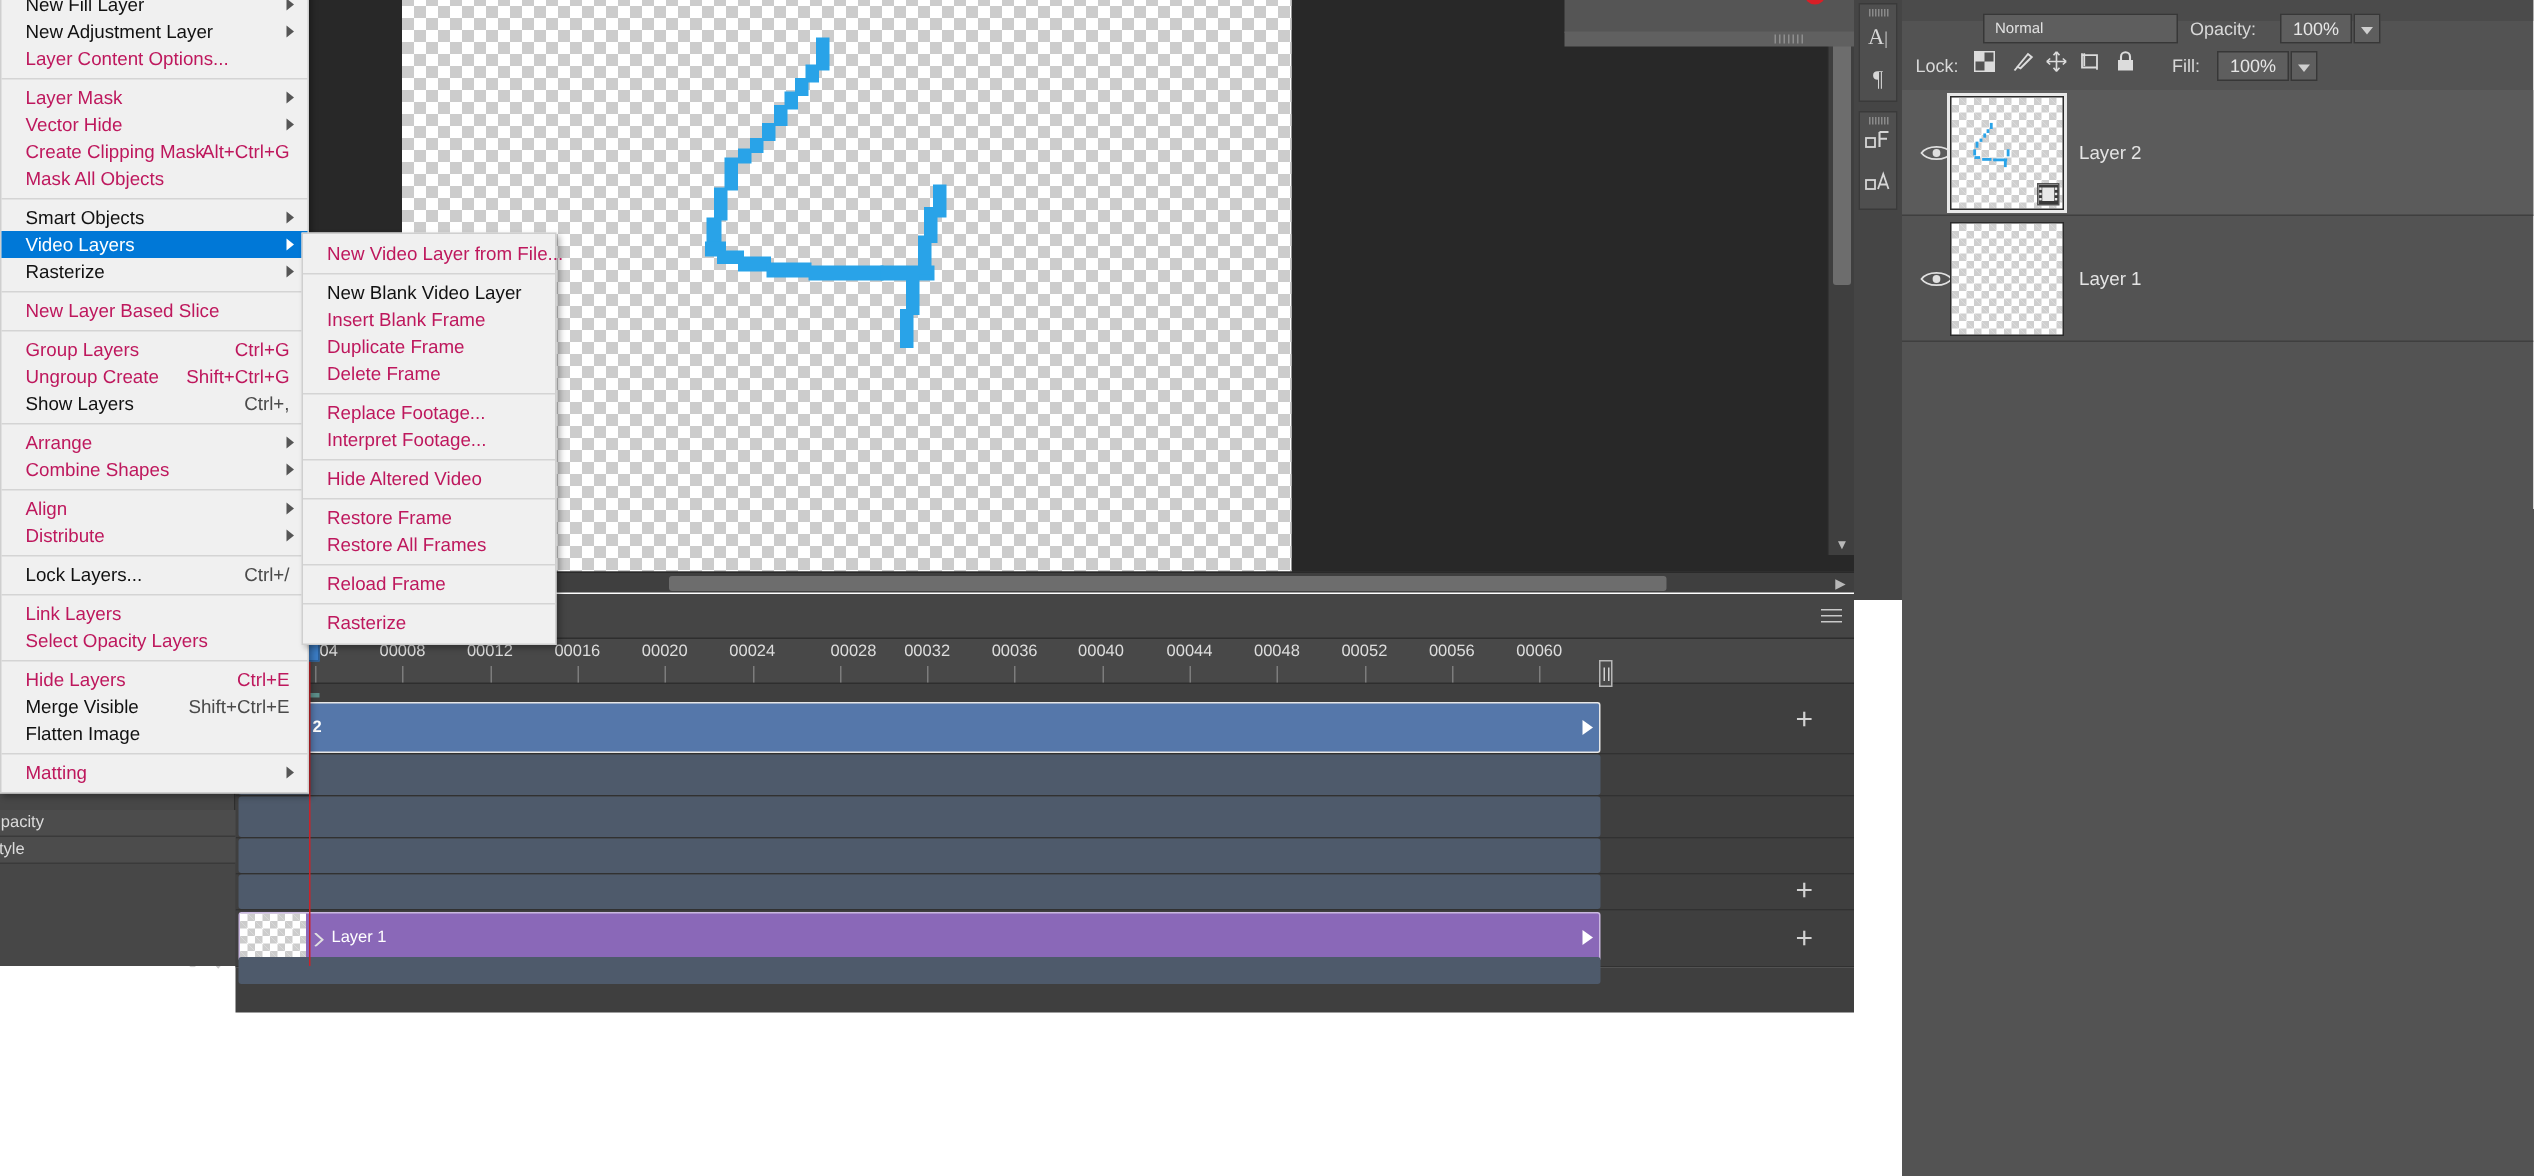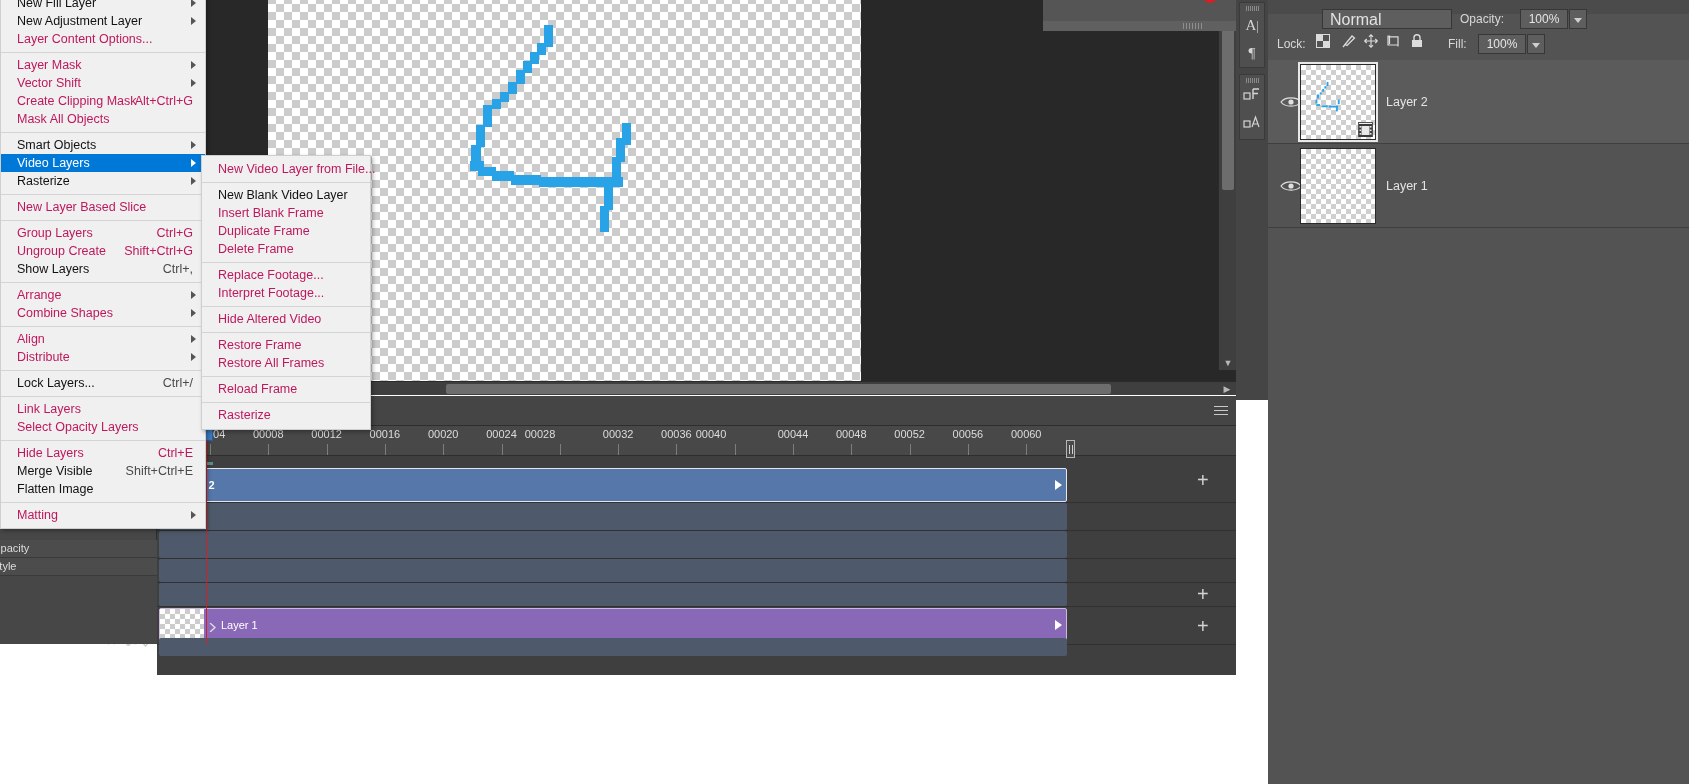--- a/index.html
+++ b/index.html
@@ -158,21 +158,21 @@
   #left-gutter { left: 1236px; top: 0; width: 14px; height: 400px; background: #2b2b2b; }
 
   
   #layers-panel { left: 1268px; top: 0; width: 421px; height: 784px; background: #535353; }
   #layers-topbar { left: 0; top: -16px; width: 421px; height: 30px; background: #4b4b4b; }
   #blend-row { left: 0; top: 9px; width: 421px; height: 24px; }
   #lock-row  { left: 0; top: 34px; width: 421px; height: 24px; }
 
   .ps-select {
     position: absolute; height: 20px; background: #5e5e5e;
-    border: 1px solid #373737; color: #e2e2e2; font-size: 16px;
+    border: 1px solid #373737; color: #e2e2e2; font-size: 10px;
     line-height: 19px; padding-left: 7px;
     font-family: "Liberation Sans", sans-serif;
   }
   .ps-label {
     position: absolute; color: #d8d8d8; font-size: 12px; line-height: 20px;
     font-family: "Liberation Sans", sans-serif; white-space: nowrap;
   }
   .ps-numfield {
     position: absolute; height: 20px; background: #5e5e5e; border: 1px solid #373737;
     color: #e6e6e6; font-size: 12px; line-height: 19px; text-align: center;
@@ -379,27 +379,27 @@
         <div class="tick-label" style="left: 111.3px;">00008</div>
         <div class="tick" style="left: 111.3px;"></div>
         <div class="tick-label" style="left: 169.6px;">00012</div>
         <div class="tick" style="left: 169.6px;"></div>
         <div class="tick-label" style="left: 227.9px;">00016</div>
         <div class="tick" style="left: 227.9px;"></div>
         <div class="tick-label" style="left: 286.2px;">00020</div>
         <div class="tick" style="left: 286.2px;"></div>
         <div class="tick-label" style="left: 344.5px;">00024</div>
         <div class="tick" style="left: 344.5px;"></div>
-        <div class="tick-label" style="left: 383px;">00028</div>
+        <div class="tick-label" style="left: 412px;">00028</div>
         <div class="tick" style="left: 402.8px;"></div>
         <div class="tick-label" style="left: 461.1px;">00032</div>
         <div class="tick" style="left: 461.1px;"></div>
         <div class="tick-label" style="left: 519.4px;">00036</div>
         <div class="tick" style="left: 519.4px;"></div>
-        <div class="tick-label" style="left: 554px;">00040</div>
+        <div class="tick-label" style="left: 577px;">00040</div>
         <div class="tick" style="left: 577.7px;"></div>
         <div class="tick-label" style="left: 636px;">00044</div>
         <div class="tick" style="left: 636px;"></div>
         <div class="tick-label" style="left: 694.3px;">00048</div>
         <div class="tick" style="left: 694.3px;"></div>
         <div class="tick-label" style="left: 752.6px;">00052</div>
         <div class="tick" style="left: 752.6px;"></div>
         <div class="tick-label" style="left: 810.9px;">00056</div>
         <div class="tick" style="left: 810.9px;"></div>
         <div class="tick-label" style="left: 869.2px;">00060</div>
@@ -632,21 +632,21 @@
       </div>
       <div class="menu-item disabled">
         <span class="mi-label">Layer Content Options...</span>
       </div>
       <div class="menu-sep"></div>
       <div class="menu-item disabled">
         <span class="mi-label">Layer Mask</span>
         <span class="submarker"></span>
       </div>
       <div class="menu-item disabled">
-        <span class="mi-label">Vector Shift</span>
+        <span class="mi-label">Vector Hide</span>
         <span class="submarker"></span>
       </div>
       <div class="menu-item disabled">
         <span class="mi-label">Create Clipping Mask</span>
         <span class="mi-accel">Alt+Ctrl+G</span>
       </div>
       <div class="menu-item disabled">
         <span class="mi-label">Mask All Objects</span>
       </div>
       <div class="menu-sep"></div>

